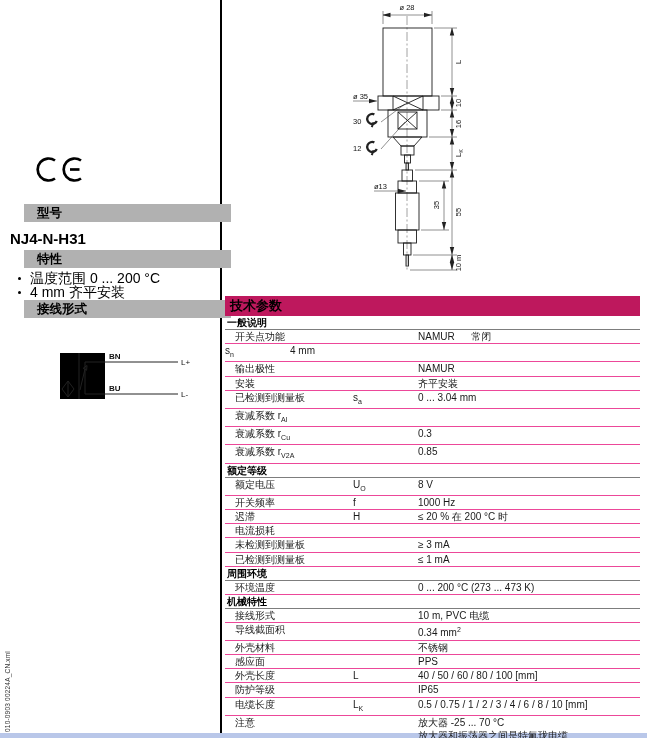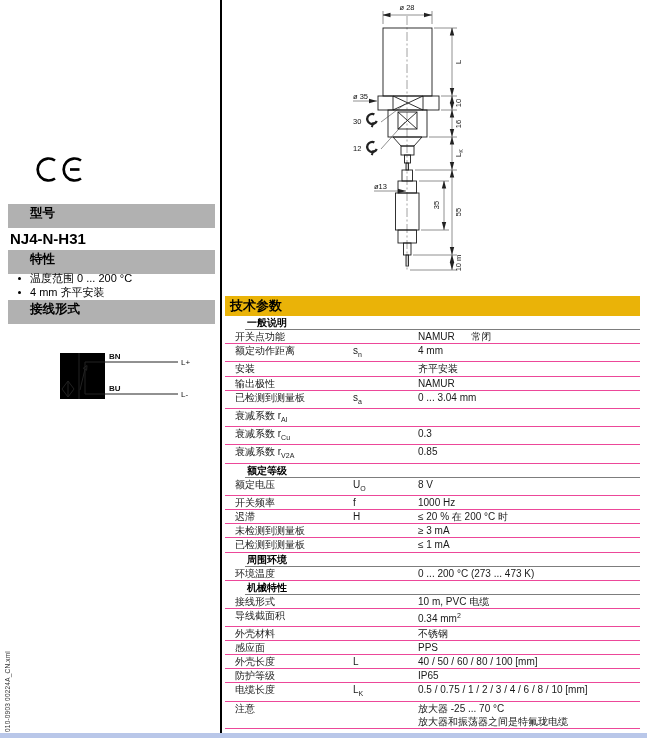--- a/index.html
+++ b/index.html
@@ -3,44 +3,44 @@
 <meta charset="utf-8">
 <style>
   html,body{margin:0;padding:0;background:#fff;}
   .page{position:relative;width:647px;height:738px;background:#fff;overflow:hidden;
         font-family:"Liberation Sans","DejaVu Sans",sans-serif;color:#000;}
   .vdiv{position:absolute;left:220px;top:0;width:2px;height:733px;background:#000;}
   .footer-bar{position:absolute;left:0;top:733px;width:647px;height:5px;background:#b9c7e9;}
   .side-label{position:absolute;left:4px;top:732px;transform:rotate(-90deg);transform-origin:0 0;
         font-size:6.5px;color:#333;white-space:nowrap;letter-spacing:.2px;}
   
-  .hbar{position:absolute;left:8px;width:207px;height:24px;background:#b1b1b1;
-        font-weight:bold;font-size:12.5px;line-height:18px;padding-left:22px;box-sizing:border-box;}
+  .hbar{position:absolute;left:24px;width:207px;height:18px;background:#b1b1b1;
+        font-weight:bold;font-size:12.5px;line-height:18px;padding-left:13px;box-sizing:border-box;}
   #bar-model{top:204px;} #bar-feat{top:250px;} #bar-conn{top:300px;}
   .model-no{position:absolute;left:10px;top:230px;font-weight:bold;font-size:15px;}
-  .features{position:absolute;left:10px;top:271px;font-size:11px;}
+  .features{position:absolute;left:10px;top:271px;font-size:14px;}
   .feat-item{display:flex;line-height:14px;}
   .feat-item .b{width:3px;height:3px;border-radius:50%;background:#000;margin:6px 9px 0 8px;flex:none;}
   .ce{position:absolute;left:34px;top:154px;}
   .wiring{position:absolute;left:30px;top:348px;}
   
   .drawing{position:absolute;left:225px;top:0;}
   .drawing .ol{stroke:#1c1c1c;fill:none;stroke-width:0.9;}
   .drawing .dim{stroke:#333;fill:none;stroke-width:0.55;}
   .drawing .cl{stroke:#555;fill:none;stroke-width:0.55;stroke-dasharray:9 2.5 2 2.5;}
   .drawing text{font-size:7.5px;fill:#111;}
   .wiring line,.wiring path{stroke:#222;fill:none;stroke-width:1;}
   .wiring text{font-size:8px;fill:#111;font-weight:bold;}
   .wiring text.term{font-weight:normal;}
   
   #tech{position:absolute;left:225px;top:296px;width:415px;}
-  .t-title{height:20px;background:#eab308;font-weight:bold;font-size:13px;line-height:20px;
+  .t-title{height:20px;background:#be185d;font-weight:bold;font-size:13px;line-height:20px;
         padding-left:5px;box-sizing:border-box;}
   .sec-h{font-weight:bold;font-size:10px;line-height:14px;height:14px;border-bottom:1px solid #7d7d7d;
-        padding-left:2px;box-sizing:border-box;margin-left:20px;}
+        padding-left:2px;box-sizing:border-box;}
   .row{display:flex;font-size:10px;line-height:13.2px;border-bottom:1px solid #ec4899;color:#1a1a1a;}
   .c-label{width:118px;padding-left:10px;flex:none;box-sizing:content-box;}
   .c-sym{width:37px;flex:none;}
   .c-val{flex:1;white-space:pre-wrap;padding-left:28px;}
   sub{font-size:7px;} sup{font-size:7px;}
 </style>
 </head>
 <body>
 
 <div class="page">
@@ -195,33 +195,32 @@
   <div id="tech">
     <div class="t-title">技术参数</div>
     <div id="tech-table">
         <div class="sec-h">一般说明</div>
         <div class="row">
           <div class="c-label">开关点功能</div>
           <div class="c-sym"></div>
           <div class="c-val"><div>NAMUR      常闭</div></div>
         </div>
         <div class="row">
-          <div class="c-label">额定动作距离</div>
           <div class="c-sym">s<sub>n</sub></div>
           <div class="c-val"><div>4 mm</div></div>
         </div>
         <div class="row">
+          <div class="c-label">输出极性</div>
+          <div class="c-sym"></div>
+          <div class="c-val"><div>NAMUR</div></div>
+        </div>
+        <div class="row">
           <div class="c-label">安装</div>
           <div class="c-sym"></div>
           <div class="c-val"><div>齐平安装</div></div>
-        </div>
-        <div class="row">
-          <div class="c-label">输出极性</div>
-          <div class="c-sym"></div>
-          <div class="c-val"><div>NAMUR</div></div>
         </div>
         <div class="row">
           <div class="c-label">已检测到测量板</div>
           <div class="c-sym">s<sub>a</sub></div>
           <div class="c-val"><div>0 ... 3.04 mm</div></div>
         </div>
         <div class="row">
           <div class="c-label">衰减系数 r<sub>Al</sub></div>
           <div class="c-sym"></div>
         </div>
@@ -245,20 +244,25 @@
           <div class="c-label">开关频率</div>
           <div class="c-sym">f</div>
           <div class="c-val"><div>1000 Hz</div></div>
         </div>
         <div class="row">
           <div class="c-label">迟滞</div>
           <div class="c-sym">H</div>
           <div class="c-val"><div>≤ 20 % 在 200 °C 时</div></div>
         </div>
         <div class="row">
+          <div class="c-label">电流损耗</div>
+          <div class="c-sym"></div>
+          <div class="c-val"><div></div></div>
+        </div>
+        <div class="row">
           <div class="c-label">未检测到测量板</div>
           <div class="c-sym"></div>
           <div class="c-val"><div>≥ 3 mA</div></div>
         </div>
         <div class="row">
           <div class="c-label">已检测到测量板</div>
           <div class="c-sym"></div>
           <div class="c-val"><div>≤ 1 mA</div></div>
         </div>
         <div class="sec-h">周围环境</div>

